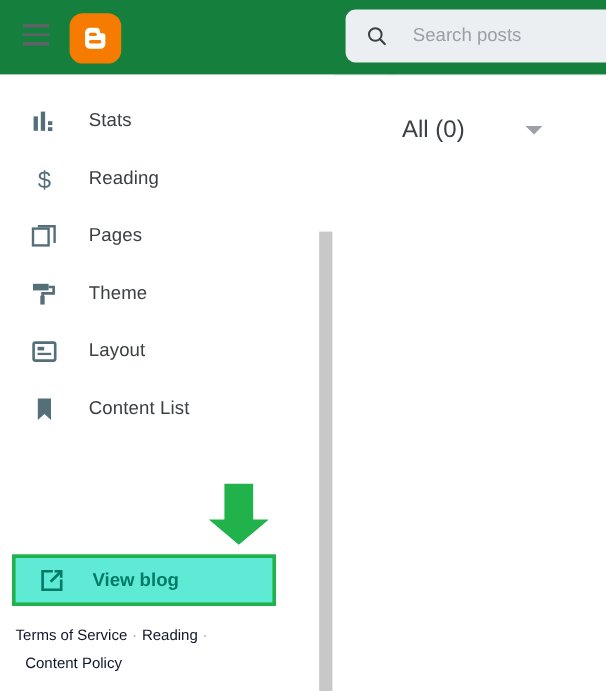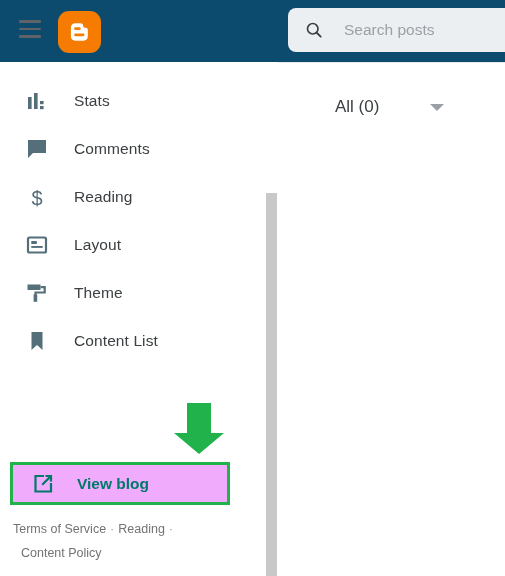--- a/index.html
+++ b/index.html
@@ -13,21 +13,21 @@
     font-family: "Liberation Sans", sans-serif;
     overflow: hidden;
     position: relative;
   }
 
   
   #topbar {
     position: absolute;
     left: 0; top: 0;
     width: 505px; height: 62px;
-    background: #0c4a6e;
+    background: #15803d;
     z-index: 5;
   }
   #hamburger {
     position: absolute;
     left: 19px; top: 20px;
     width: 24px; height: 20px;
     cursor: pointer;
   }
   #hamburger span {
     display: block;
@@ -107,21 +107,21 @@
   }
   #nav-list { padding-top: 15px; }
 
   
   #viewblog-wrap {
     position: absolute;
     left: 10px; top: 400px;
     width: 220px; height: 43px;
     border: 3px solid #22b24c;
     box-sizing: border-box;
-    background: #f0abfc;
+    background: #5eead4;
   }
   #viewblog-row {
     position: absolute;
     left: 0; top: 0;
     width: 100%; height: 100%;
     display: flex;
     align-items: center;
     cursor: pointer;
   }
   #viewblog-row .nav-icon { margin-left: 18px; }
@@ -135,21 +135,21 @@
   
   #footer {
     position: absolute;
     left: 13px; top: 455px;
     width: 250px;
     font-size: 12.5px;
     color: #9aa0a6;
     line-height: 24px;
   }
   #footer a {
-    color: #737373;
+    color: #0f172a;
     text-decoration: none;
     cursor: pointer;
     margin-top: 32px;
   }
   #footer .dot { padding: 0 4px; }
   #footer .line2 { margin-left: 8px; display: block; }
 
   
   #scrollbar-track {
     position: absolute;
@@ -175,21 +175,21 @@
   }
   #filter-row {
     position: absolute;
     left: 0; top: 34px;
     width: 100%;
     display: flex;
     align-items: center;
   }
   #filter-label {
     margin-left: 57px;
-    font-size: 17px;
+    font-size: 20px;
     color: #3c4043;
     cursor: pointer;
   }
   #filter-caret {
     margin-left: 51px;
     width: 0; height: 0;
     border-left: 7px solid transparent;
     border-right: 7px solid transparent;
     border-top: 7px solid #9aa0a6;
     cursor: pointer;
@@ -238,51 +238,52 @@
     <div class="nav-item">
       <svg class="nav-icon" viewBox="0 0 24 24">
         <rect x="3" y="8" width="3.6" height="12" fill="#546e7a"></rect>
         <rect x="9" y="4" width="3.6" height="16" fill="#546e7a"></rect>
         <rect x="15" y="12" width="3.6" height="3.2" fill="#546e7a"></rect>
         <rect x="15" y="17" width="3.6" height="3.2" fill="#546e7a"></rect>
       </svg>
       <span class="nav-label">Stats</span>
     </div>
 
-    <div class="nav-item">
-      <svg class="nav-icon" viewBox="0 0 24 24">
-        <path fill="#546e7a" d="M3 3h18v13H8l-5 5z"></path>
-      </svg>
-      <span class="nav-label">Comments</span>
-    </div>
 
     <div class="nav-item">
       <svg class="nav-icon" viewBox="0 0 24 24">
         <text x="12" y="19.5" font-family="Liberation Sans, sans-serif" font-size="20" fill="#546e7a" text-anchor="middle">$</text>
       </svg>
       <span class="nav-label">Reading</span>
     </div>
 
+    <div class="nav-item">
+      <svg class="nav-icon" viewBox="0 0 24 24">
+        <rect x="2.5" y="5.5" width="13" height="14" fill="none" stroke="#546e7a" stroke-width="2"></rect>
+        <path fill="none" stroke="#546e7a" stroke-width="2" d="M6.5 3.5h14v14"></path>
+      </svg>
+      <span class="nav-label">Pages</span>
+    </div>
+
+    <div class="nav-item">
+      <svg class="nav-icon" viewBox="0 0 24 24">
+        <rect x="2.5" y="3.5" width="13" height="5.5" fill="#546e7a"></rect>
+        <path fill="none" stroke="#546e7a" stroke-width="2.2" d="M15.5 6.2h4.2v5.3H10.5v3"></path>
+        <rect x="8.6" y="13.4" width="3.6" height="7.4" fill="#546e7a"></rect>
+      </svg>
+      <span class="nav-label">Theme</span>
+    </div>
 
     <div class="nav-item">
       <svg class="nav-icon" viewBox="0 0 24 24">
         <rect x="3" y="4.5" width="18" height="15" rx="1.5" fill="none" stroke="#546e7a" stroke-width="2.2"></rect>
         <rect x="6.3" y="8" width="5.5" height="3" fill="#546e7a"></rect>
         <rect x="6.3" y="13" width="11.4" height="1.9" fill="#546e7a"></rect>
       </svg>
       <span class="nav-label">Layout</span>
-    </div>
-
-    <div class="nav-item">
-      <svg class="nav-icon" viewBox="0 0 24 24">
-        <rect x="2.5" y="3.5" width="13" height="5.5" fill="#546e7a"></rect>
-        <path fill="none" stroke="#546e7a" stroke-width="2.2" d="M15.5 6.2h4.2v5.3H10.5v3"></path>
-        <rect x="8.6" y="13.4" width="3.6" height="7.4" fill="#546e7a"></rect>
-      </svg>
-      <span class="nav-label">Theme</span>
     </div>
 
 
     <div class="nav-item">
       <svg class="nav-icon" viewBox="0 0 24 24">
         <path fill="#546e7a" d="M6.5 3h11v18l-5.5-5-5.5 5z"></path>
       </svg>
       <span class="nav-label">Content List</span>
     </div>
 

